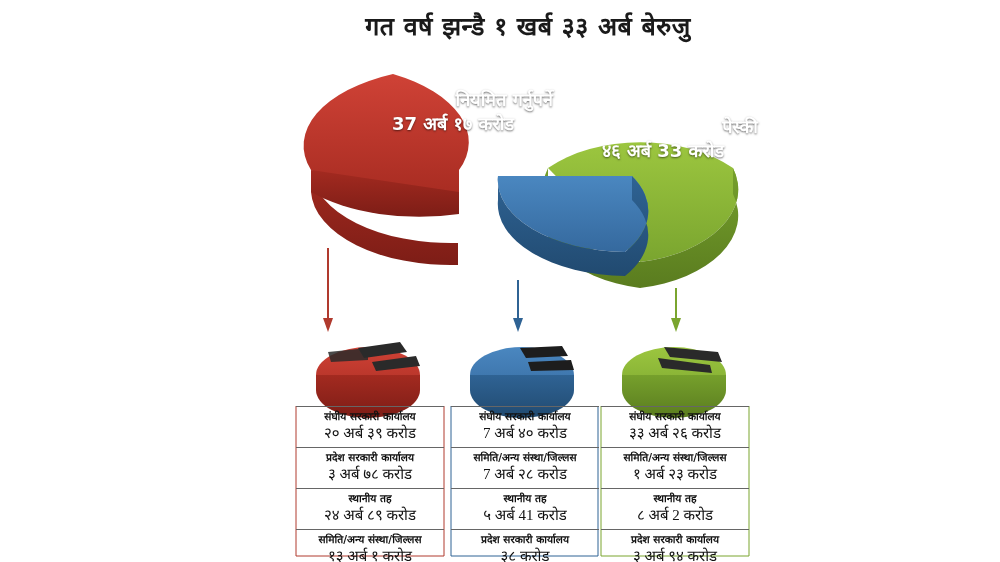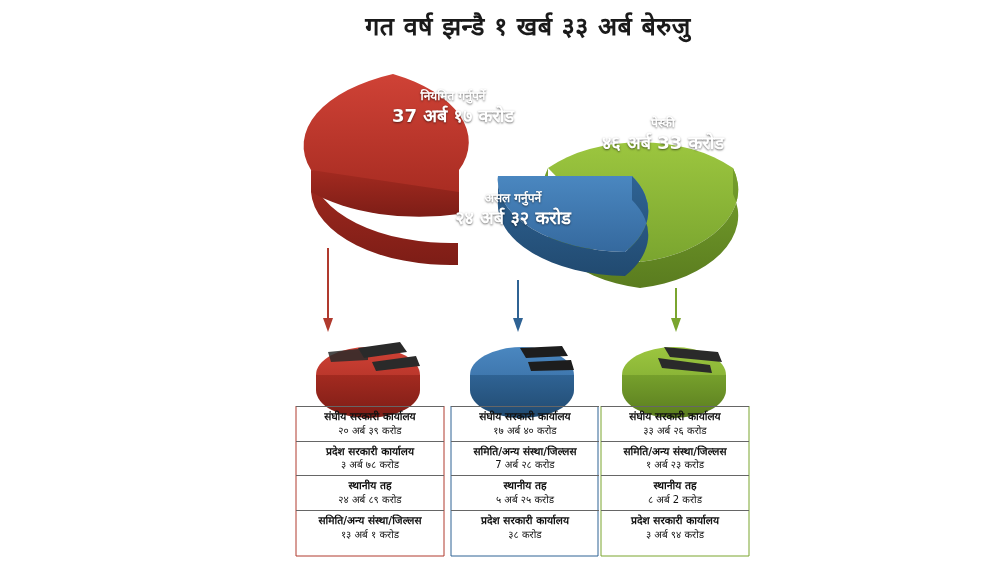--- a/index.html
+++ b/index.html
@@ -37,21 +37,21 @@
 
   .slice-label {
     position: absolute;
     color: #ffffff;
     text-align: center;
     font-weight: bold;
     text-shadow: 0 1px 2px rgba(0,0,0,0.55);
     line-height: 1.35;
     pointer-events: none;
   }
-  .slice-label .l1 { font-size: 12px; display:block; }
+  .slice-label .l1 { font-size: 18px; display:block;text-align:right; }
   .slice-label .l2 { font-size: 18px; display:block; }
 
   #label-red    { left: 325px; top: 88px;  width: 200px; }
   #label-green  { left: 540px; top: 115px; width: 190px; }
   #label-blue   { left: 385px; top: 190px; width: 200px; }
 
   
   .legend-block {
     position: absolute;
     width: 148px;
@@ -63,21 +63,21 @@
   #legend-blue  { left: 423px; top: 406px; }
   #legend-green { left: 573px; top: 406px; }
 
   .legend-row {
     padding: 3px 0 4px 0;
     border-bottom: 1px solid #666;
     line-height: 1.3;
   }
   .legend-row:last-child { border-bottom: none; }
   .legend-row .nm { display: block; font-weight: bold; font-size: 10.5px; }
-  .legend-row .vl { display: block; font-size: 10px; }
+  .legend-row .vl { display: block; font-size: 15px; font-family: Liberation Serif, serif; }
 
   .legend-top-rule {
     border-top: 1px solid #666;
   }
 
   
   svg.overlay {
     position: absolute;
     left: 0; top: 0;
     width: 1000px;
@@ -210,24 +210,20 @@
   <div class="slice-label" id="label-red">
     <span class="l1">नियमित गर्नुपर्ने</span>
     <span class="l2">37 अर्ब १७ करोड</span>
   </div>
 
   <div class="slice-label" id="label-green">
     <span class="l1">पेस्की</span>
     <span class="l2">४६ अर्ब 33 करोड</span>
   </div>
 
-  <div class="slice-label" id="label-blue">
-    <span class="l1">असल गर्नुपर्ने</span>
-    <span class="l2">२४ अर्ब ३२ करोड</span>
-  </div>
 
   <div class="legend-block legend-top-rule" id="legend-red">
     <div class="legend-row">
       <span class="nm">संघीय सरकारी कार्यालय</span>
       <span class="vl">२० अर्ब ३९ करोड</span>
     </div>
     <div class="legend-row">
       <span class="nm">प्रदेश सरकारी कार्यालय</span>
       <span class="vl">३ अर्ब ७८ करोड</span>
     </div>
@@ -237,29 +233,29 @@
     </div>
     <div class="legend-row">
       <span class="nm">समिति/अन्य संस्था/जिल्लस</span>
       <span class="vl">१३ अर्ब १ करोड</span>
     </div>
   </div>
 
   <div class="legend-block legend-top-rule" id="legend-blue">
     <div class="legend-row">
       <span class="nm">संघीय सरकारी कार्यालय</span>
-      <span class="vl">१७ अर्ब ४० करोड</span>
+      <span class="vl">7 अर्ब ४० करोड</span>
     </div>
     <div class="legend-row">
       <span class="nm">समिति/अन्य संस्था/जिल्लस</span>
       <span class="vl">7 अर्ब २८ करोड</span>
     </div>
     <div class="legend-row">
       <span class="nm">स्थानीय तह</span>
-      <span class="vl">५ अर्ब २५ करोड</span>
+      <span class="vl">५ अर्ब 41 करोड</span>
     </div>
     <div class="legend-row">
       <span class="nm">प्रदेश सरकारी कार्यालय</span>
       <span class="vl">३८ करोड</span>
     </div>
   </div>
 
   <div class="legend-block legend-top-rule" id="legend-green">
     <div class="legend-row">
       <span class="nm">संघीय सरकारी कार्यालय</span>

